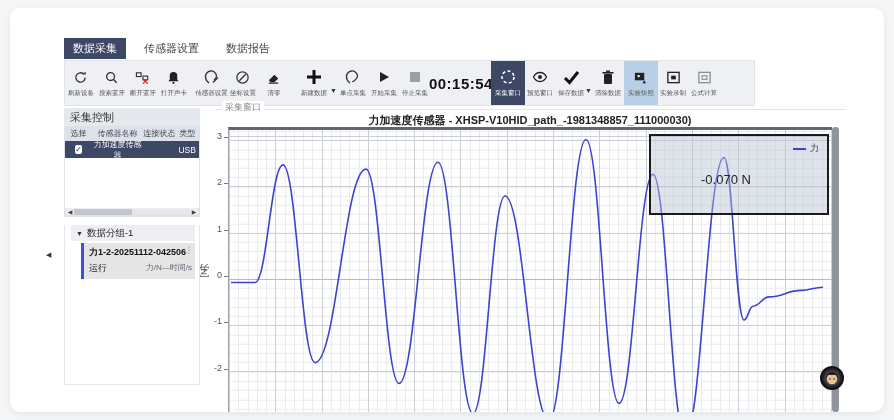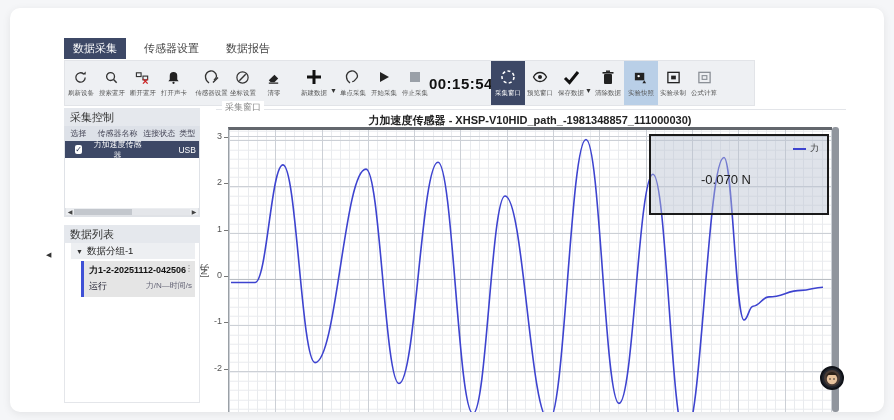--- a/index.html
+++ b/index.html
@@ -297,21 +297,20 @@
       <div class="hscroll">
         <span class="arr">◀</span>
         <span class="track">
             <span class="thumb"></span>
           </span>
         <span class="arr">▶</span>
       </div>
     </div>
 
     <div class="dlist">
-      <div class="sec-hdr">数据列表</div>
       <div class="dlist-body">
         <div class="grp-row">
           <span class="tri">▼</span>
           <span class="nm">数据分组-1</span>
         </div>
         <div class="ditem">
           <div class="t">力1-2-20251112-042506</div>
           <div class="kebab">⋮</div>
           <div class="l2">
             <span class="st">运行</span>

